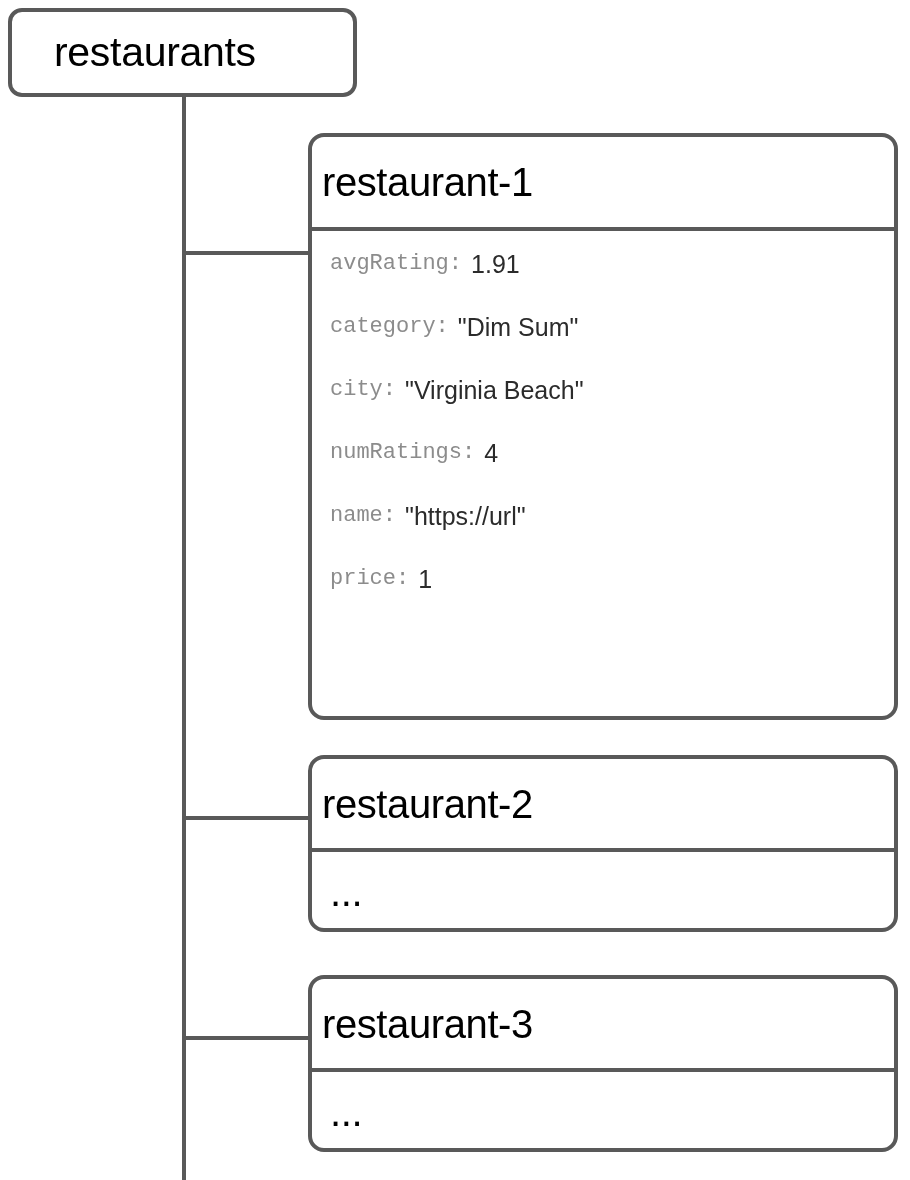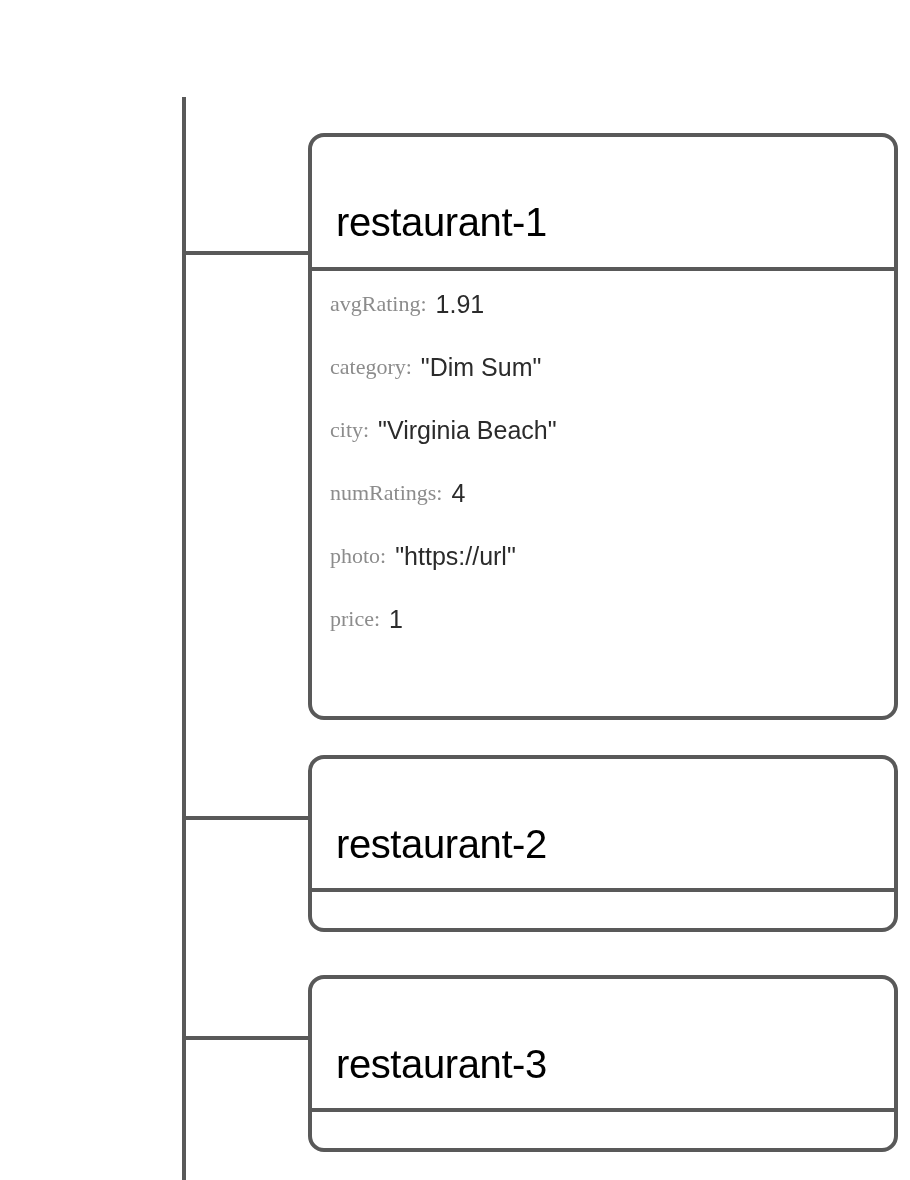--- a/index.html
+++ b/index.html
@@ -57,23 +57,22 @@
     box-sizing: border-box;
     border: 4px solid #595959;
     border-radius: 16px;
     background: #ffffff;
     overflow: hidden;
   }
   .card-header {
     box-sizing: border-box;
     display: flex;
     align-items: center;
-    padding-left: 24px;
+    padding-left: 10px;
     border-bottom: 4px solid #595959;
-    margin-top: 40px;
   }
   .card-title {
     font-size: 40px;
     color: #000000;
     line-height: 1;
     letter-spacing: -0.4px;
     white-space: nowrap;
   }
   .card-body {
     box-sizing: border-box;
@@ -82,21 +81,21 @@
   }
 
   
   .field-row {
     height: 63px;
     display: flex;
     align-items: flex-start;
     white-space: nowrap;
   }
   .field-key {
-    font-family: Liberation Serif, serif;
+    font-family: Liberation Mono, monospace;
     font-size: 22px;
     color: #8c8c8c;
     line-height: 1;
   }
   .field-value {
     font-family: "Liberation Sans", sans-serif;
     font-size: 25px;
     color: #2b2b2b;
     line-height: 1;
     margin-left: 9px;
@@ -122,20 +121,23 @@
 <body>
 
 <div id="canvas">
 
   <div class="trunk" style="left:182px; top:97px; height:1083px;"></div>
 
   <div class="branch" style="left:182px; top:251px; width:130px;"></div>
   <div class="branch" style="left:182px; top:816px; width:130px;"></div>
   <div class="branch" style="left:182px; top:1036px; width:130px;"></div>
 
+  <div class="root-node">
+    <span class="root-label">restaurants</span>
+  </div>
 
   <div class="card" style="left:308px; top:133px; width:590px; height:587px;">
     <div class="card-header" style="height:94px;">
       <span class="card-title">restaurant-1</span>
     </div>
     <div class="card-body">
       <div class="field-row">
         <span class="field-key">avgRating:</span>
         <span class="field-value">1.91</span>
       </div>
@@ -145,21 +147,21 @@
       </div>
       <div class="field-row">
         <span class="field-key">city:</span>
         <span class="field-value">"Virginia Beach"</span>
       </div>
       <div class="field-row">
         <span class="field-key">numRatings:</span>
         <span class="field-value">4</span>
       </div>
       <div class="field-row">
-        <span class="field-key">photo:</span>
+        <span class="field-key">name:</span>
         <span class="field-value">"https://url"</span>
       </div>
       <div class="field-row">
         <span class="field-key">price:</span>
         <span class="field-value">1</span>
       </div>
     </div>
   </div>
 
   <div class="card" style="left:308px; top:755px; width:590px; height:177px;">

